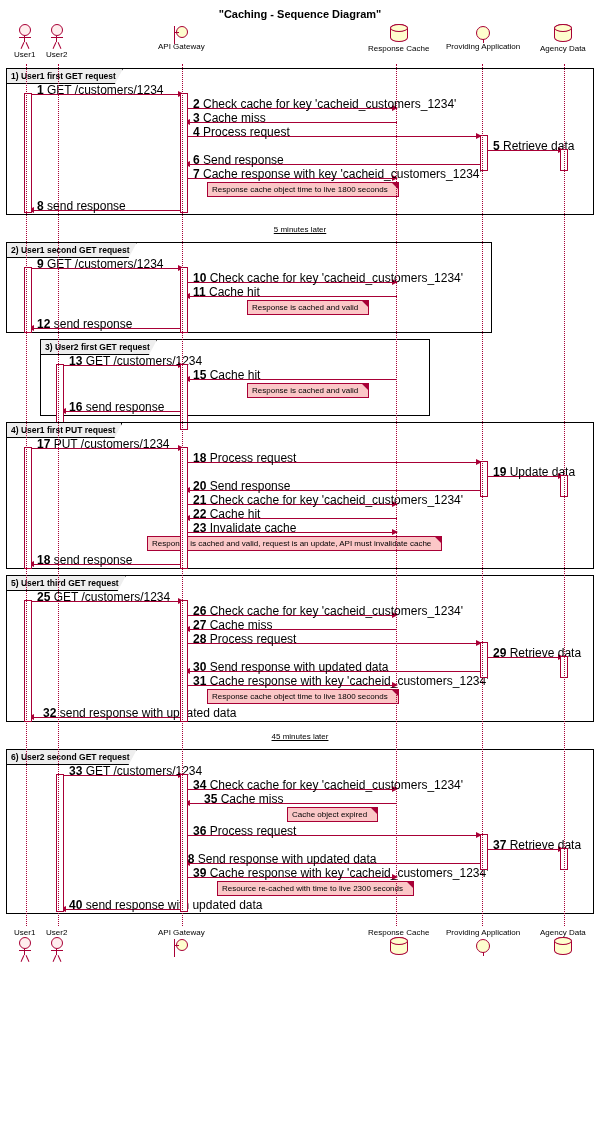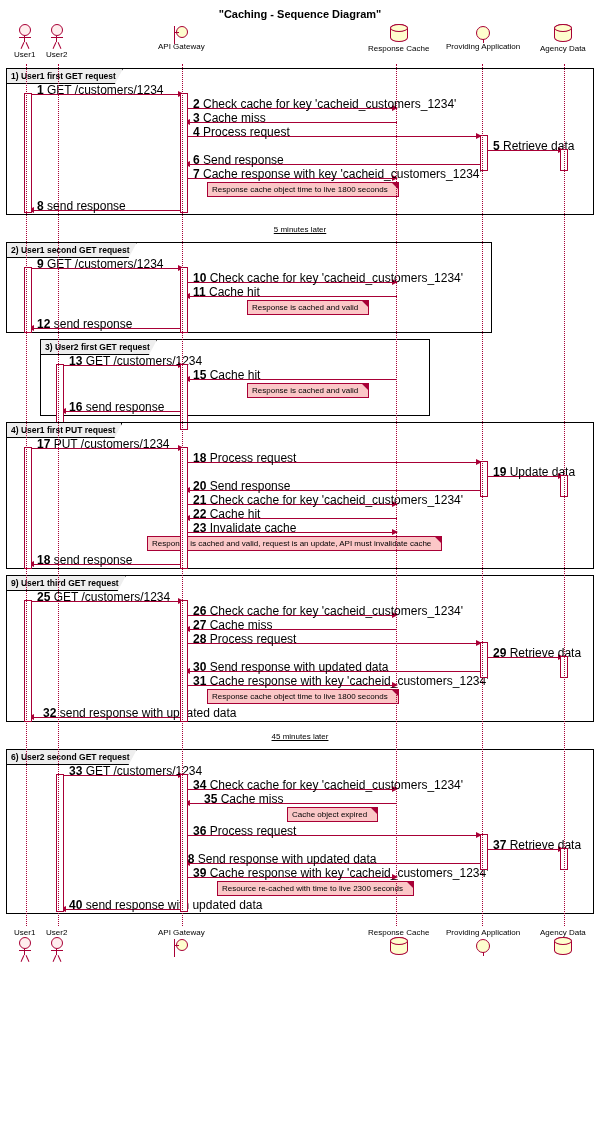--- a/index.html
+++ b/index.html
@@ -415,21 +415,21 @@
           <div class="msg-line l" style="left:22px;width:154px"></div>
           <div class="msg-label" style="left:30px"><span class="msg-num">18</span> <span>send response</span></div>
         </div>
       <div class="activation" style="left:17px;top:24px;height:120px"></div>
       <div class="activation" style="left:173px;top:24px;height:120px"></div>
       <div class="activation" style="left:473px;top:38px;height:34px"></div>
       <div class="activation" style="left:553px;top:52px;height:20px"></div>
     </div>
 
     <div class="group">
-      <div class="group-title">9) User1 third GET request</div>
+      <div class="group-title">5) User1 third GET request</div>
       <div class="msg-row">
           <div class="msg-line r" style="left:22px;width:154px"></div>
           <div class="msg-label" style="left:30px"><span class="msg-num">25</span> <span>GET /customers/1234</span></div>
         </div>
       <div class="msg-row">
           <div class="msg-line r" style="left:178px;width:212px"></div>
           <div class="msg-label" style="left:186px"><span class="msg-num">26</span> <span>Check cache for key 'cacheid_customers_1234'</span></div>
         </div>
       <div class="msg-row">
           <div class="msg-line l" style="left:178px;width:212px"></div>

